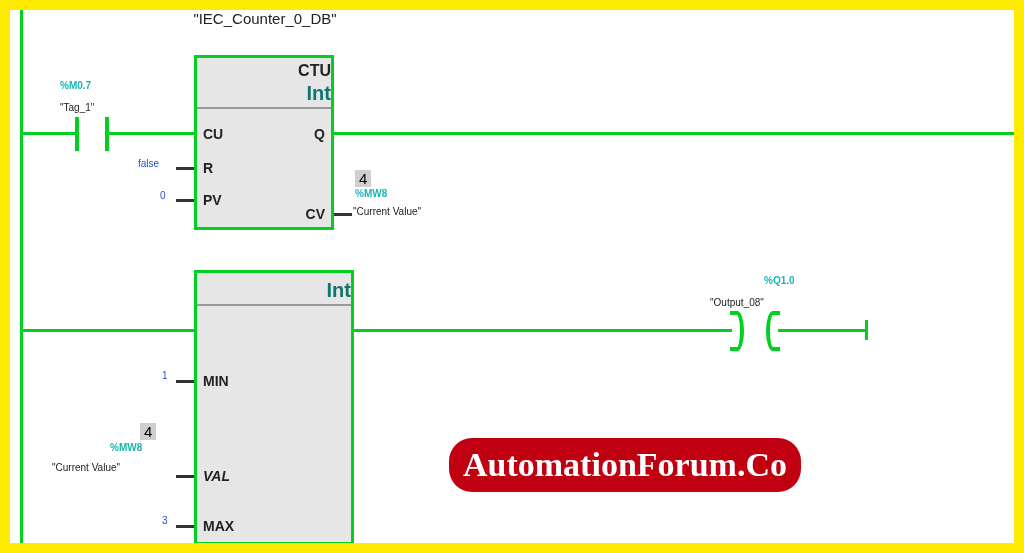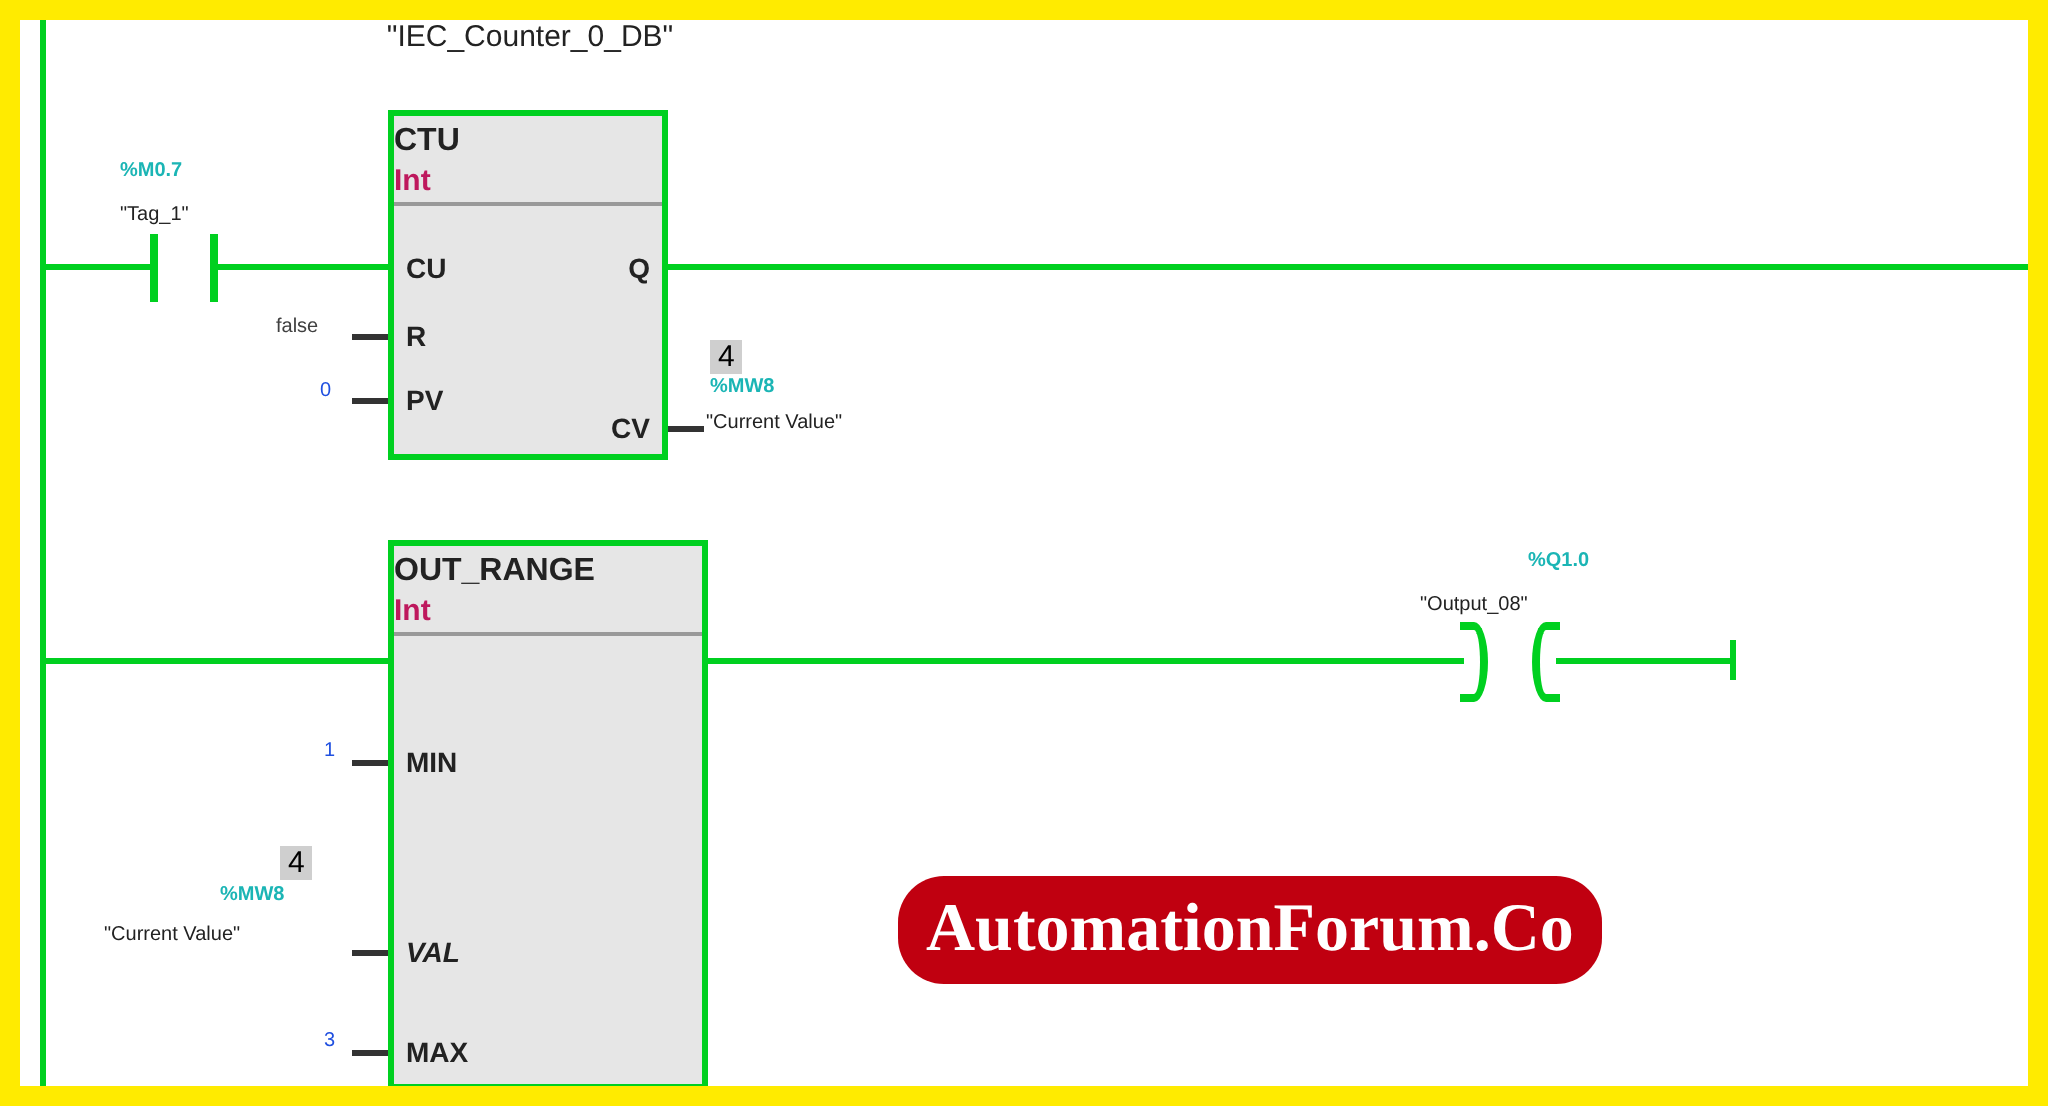--- a/index.html
+++ b/index.html
@@ -28,45 +28,45 @@
   }
   .wire.h { height: 3px; }
   .wire.v { width: 3px; }
   
   .block {
     position: absolute;
     background: #e6e6e6;
     border: 3px solid #00d020;
   }
   .block-header {
-    text-align: left;
+    text-align: right;
     border-bottom: 2px solid #999;
     padding: 4px 0 2px;
   }
   .block-title {
     font-weight: bold;
     font-size: 16px;
     color: #222;
   }
   .block-type {
     font-weight: bold;
-    font-size: 15px;
-    color: #be185d;
+    font-size: 20px;
+    color: #0f766e;
     margin-top: 2px;
   }
   .pin-label {
     position: absolute;
     font-size: 14px;
     font-weight: bold;
     color: #222;
   }
   .ext-label { position: absolute; font-size: 10px; }
   .ext-teal { color: #1bb5b5; font-weight: bold; }
   .ext-black { color: #222; }
-  .ext-gray { color: #404040; }
+  .ext-gray { color: #1d4ed8; }
   .ext-blue { color: #2050e0; }
   .instance-name {
     position: absolute;
     text-align: center;
     font-size: 15px;
     color: #222;
   }
   .highlight-box {
     position: absolute;
     background: #cfcfcf;
@@ -144,21 +144,20 @@
 
     <div class="stub" style="left:324px; top:203px;"></div>
     <div class="highlight-box" style="left:345px; top:160px;">4</div>
     <div class="ext-label ext-teal" style="left:345px; top:178px; font-weight:bold;">%MW8</div>
     <div class="ext-label ext-black" style="left:343px; top:196px;">"Current Value"</div>
 
     <div class="wire h" style="left:10px; top:319px; width:174px;"></div>
 
     <div class="block" style="left:184px; top:260px; width:160px; height:275px;">
       <div class="block-header">
-        <div class="block-title">OUT_RANGE</div>
         <div class="block-type">Int</div>
       </div>
       <span class="pin-label" style="left:6px; top:100px;">MIN</span>
       <span class="pin-label" style="left:6px; top:195px;font-style:italic;">VAL</span>
       <span class="pin-label" style="left:6px; top:245px;">MAX</span>
     </div>
 
     <div class="stub" style="left:166px; top:370px;"></div>
     <div class="ext-label ext-blue" style="left:152px; top:360px;">1</div>
 

